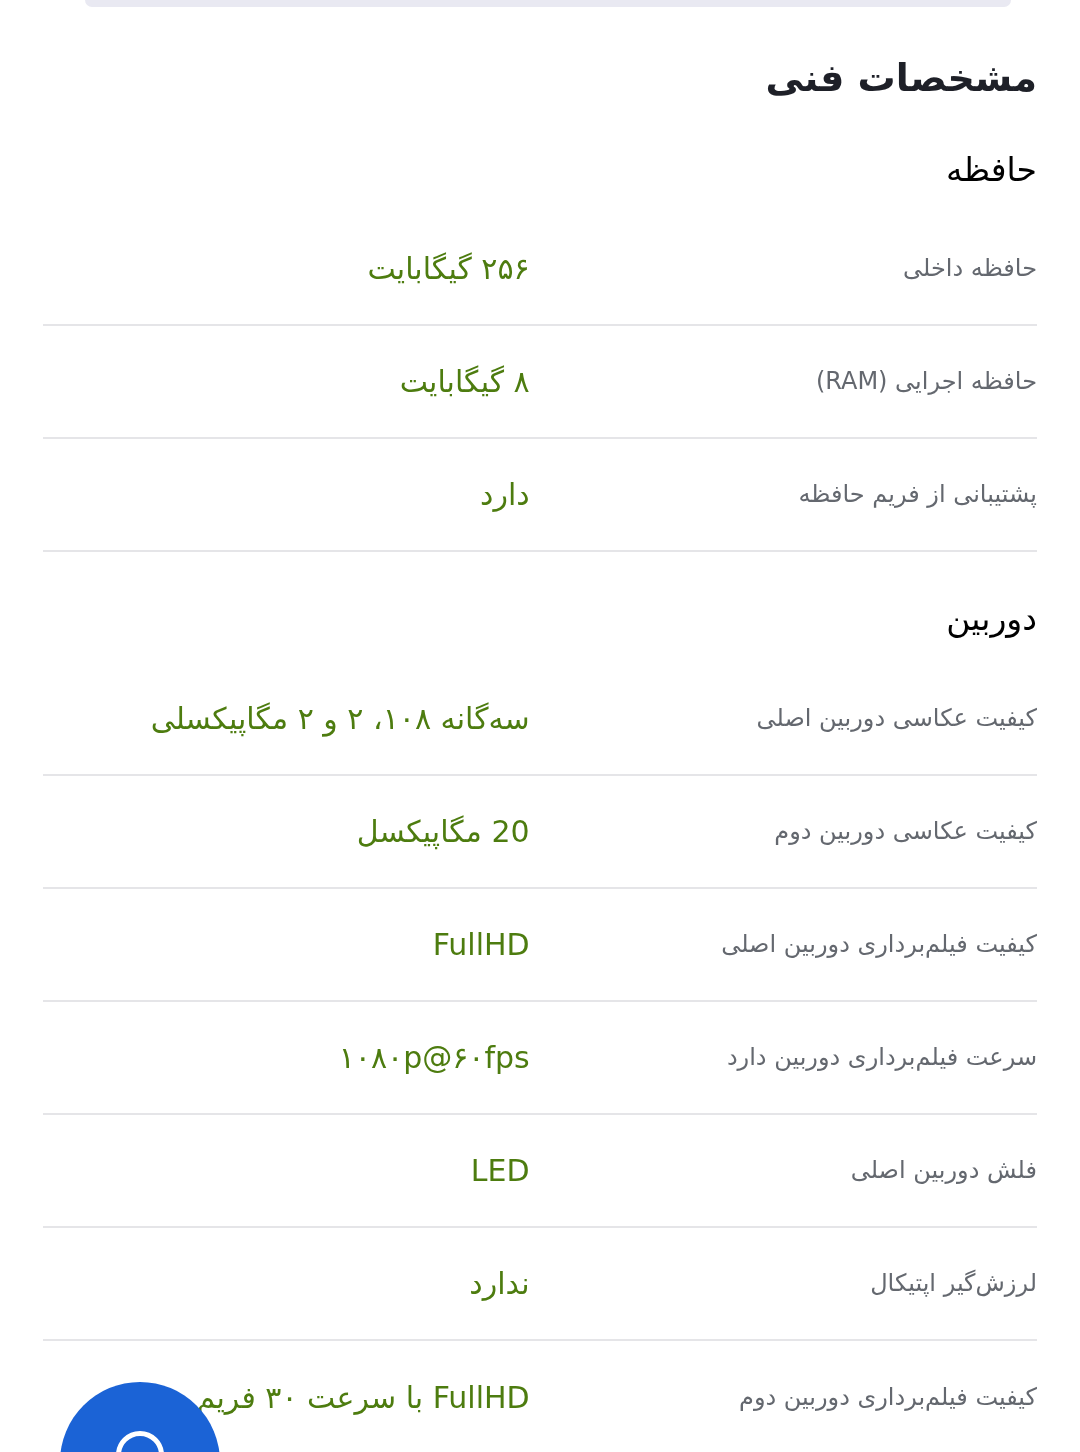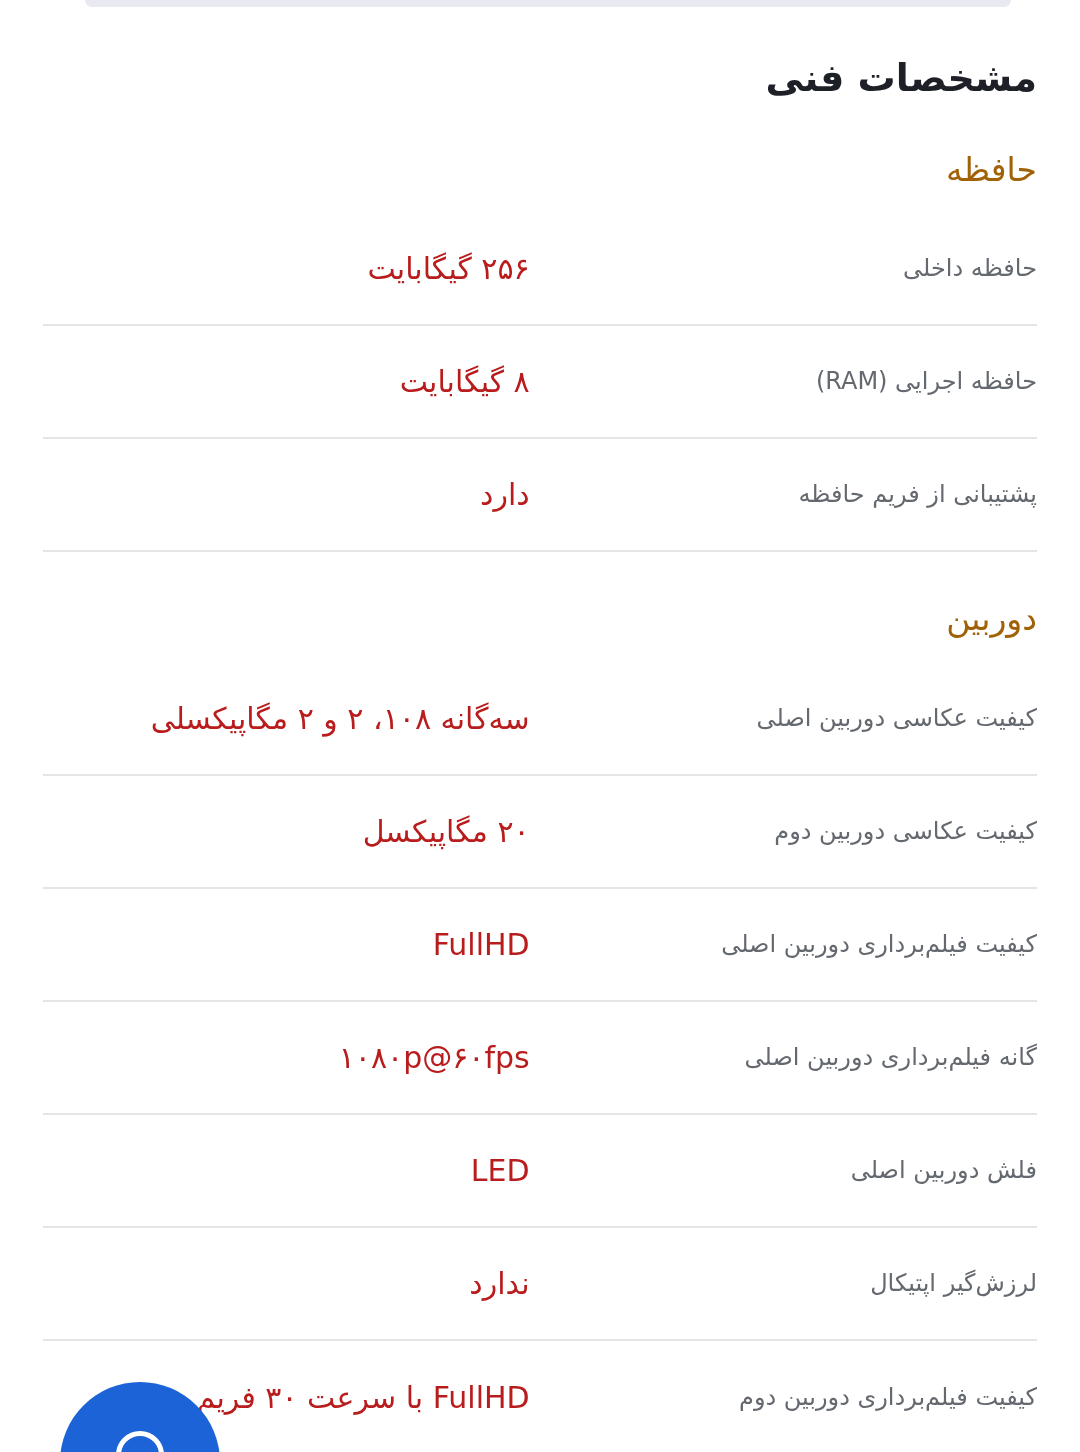--- a/index.html
+++ b/index.html
@@ -23,41 +23,41 @@
     font-size:38px;
     font-weight:bold;
     line-height:1.25;
     color:#1e2028;
   }
   .section-heading {
     padding:46px 0 22px;
     font-size:33px;
     font-weight:normal;
     line-height:1.3;
-    color:#a16207;
+    color:#000000;
   }
   .spec-row {
     display:flex;
     align-items:center;
     height:113px;
     border-bottom:2px solid #e5e5e8;
   }
   .spec-section:last-child .spec-row:last-child { border-bottom:none; }
   .spec-label {
     width:44%;
     font-size:24px;
     line-height:1.4;
     color:#64686f;
   }
   .spec-value {
     flex:1;
     padding-inline-start:70px;
     font-size:30px;
     line-height:1.4;
-    color:#b91c1c;
+    color:#4d7c0f;
   }
   .fab {
     position:absolute;
     left:60px; top:1382px;
     width:160px; height:160px;
     border-radius:50%;
     border:none;
     background:#1b63d6;
     cursor:pointer;
   }
@@ -102,30 +102,30 @@
   <section class="spec-section">
     <h2 class="section-heading">دوربین</h2>
     <div class="rows">
   <div class="spec-row">
     <div class="spec-label">کیفیت عکاسی دوربین اصلی</div>
     <div class="spec-value">سه‌گانه ۱۰۸، ۲ و ۲ مگاپیکسلی</div>
   </div>
 
   <div class="spec-row">
     <div class="spec-label">کیفیت عکاسی دوربین دوم</div>
-    <div class="spec-value">۲۰ مگاپیکسل</div>
+    <div class="spec-value">20 مگاپیکسل</div>
   </div>
 
   <div class="spec-row">
     <div class="spec-label">کیفیت فیلم‌برداری دوربین اصلی</div>
     <div class="spec-value">FullHD</div>
   </div>
 
   <div class="spec-row">
-    <div class="spec-label">گانه فیلم‌برداری دوربین اصلی</div>
+    <div class="spec-label">سرعت فیلم‌برداری دوربین دارد</div>
     <div class="spec-value">۱۰۸۰p@۶۰fps</div>
   </div>
 
   <div class="spec-row">
     <div class="spec-label">فلش دوربین اصلی</div>
     <div class="spec-value">LED</div>
   </div>
 
   <div class="spec-row">
     <div class="spec-label">لرزش‌گیر اپتیکال</div>

